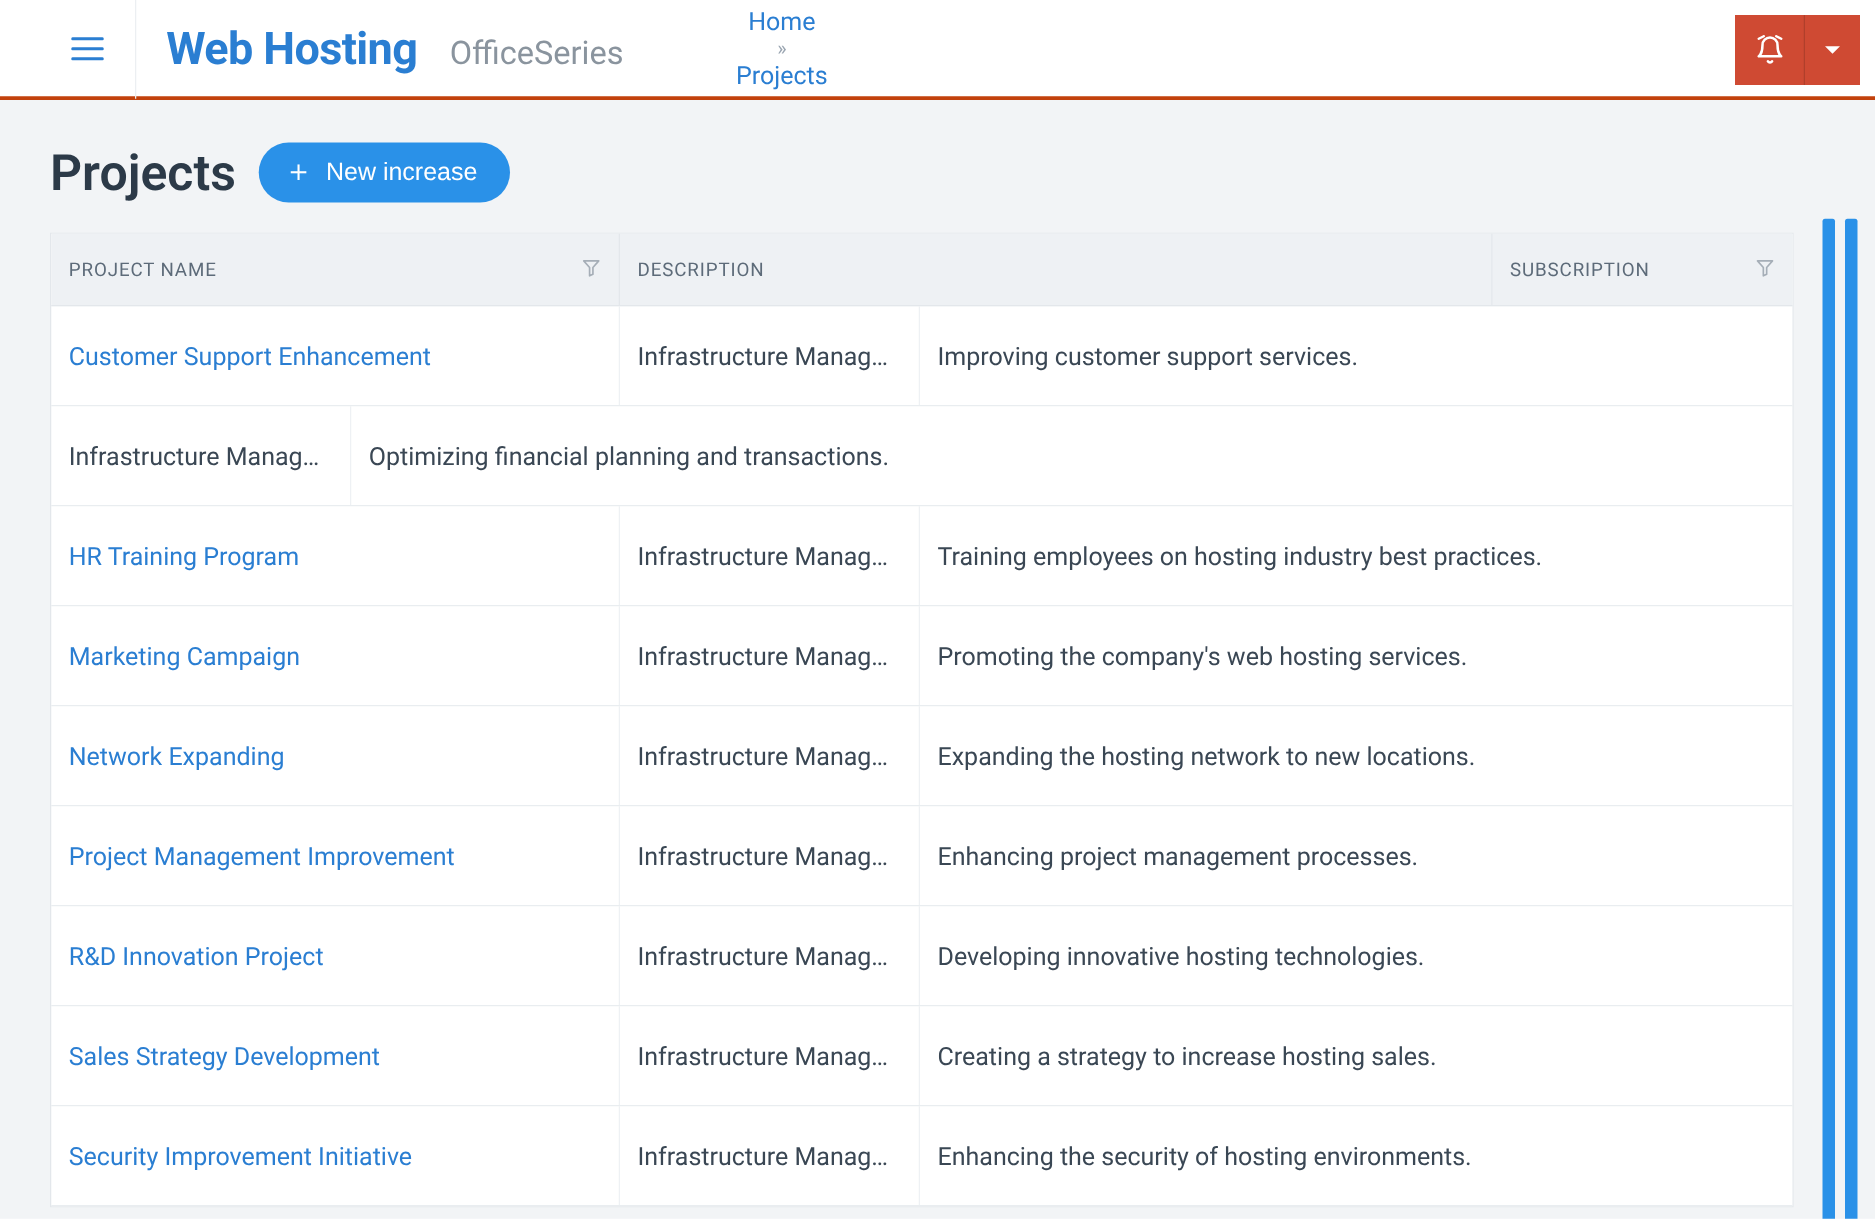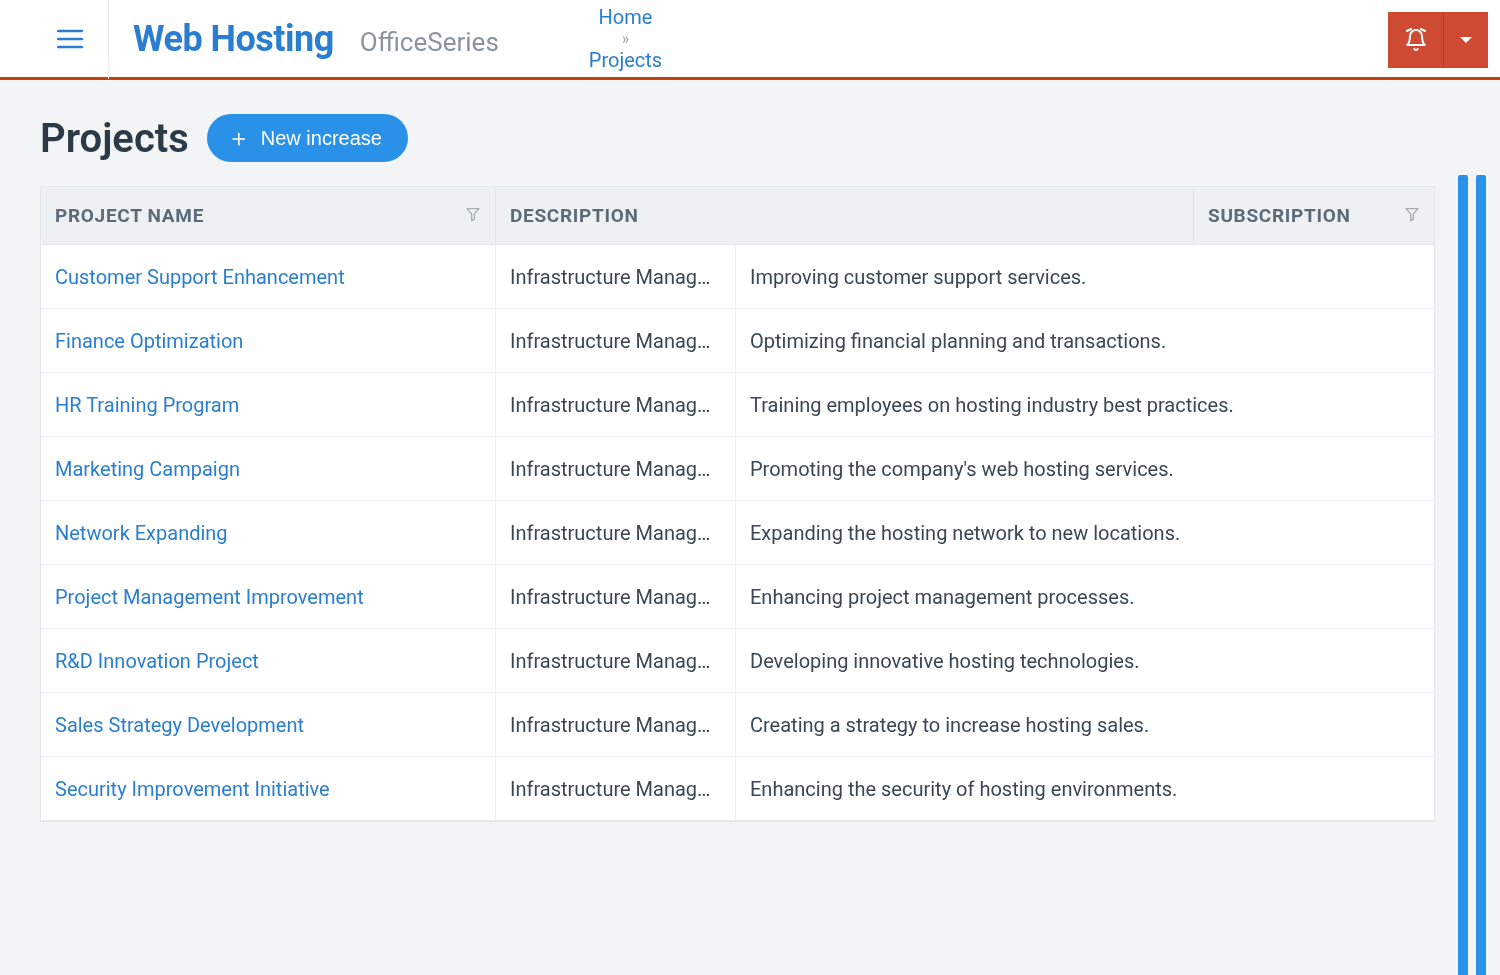--- a/index.html
+++ b/index.html
@@ -144,42 +144,42 @@
     background: #eef1f4;
     border-bottom: 1px solid #e3e7eb;
     height: 58px;
     align-items: center;
   }
   .th {
     display: flex;
     align-items: center;
     justify-content: space-between;
     padding: 0 14px;
-    font-size: 19px;
-    font-weight: 700;
+    font-size: 15px;
+    font-weight: 400;
     letter-spacing: 0.7px;
     color: #5d6b79;
     text-transform: uppercase;
     border-right: 1px solid #e3e7eb;
     height: 100%;
     gap: 16px;
   }
   .th:last-child { border-right: none; }
   .th .filter-icon {
     cursor: pointer;
     opacity: 0.55;
   }
   .col-name { width: 455px; }
   .col-sub  { width: 240px; }
   .col-desc { flex: 1; }
 
   .trow {
     display: flex;
     border-bottom: 1px solid #e9edf0;
-    height: 64px;
+    height: 80px;
     align-items: center;
   }
   .td {
     padding: 0 14px;
     font-size: 20px;
     color: #3a4754;
     border-right: 1px solid #eef1f4;
     height: 100%;
     display: flex;
     align-items: center;
@@ -289,23 +289,20 @@
             <span class="ell">Customer Support Enhancement</span>
           </div>
           <div class="td col-sub">
             <span class="ell">Infrastructure Manage…</span>
           </div>
           <div class="td col-desc">
             <span class="ell">Improving customer support services.</span>
           </div>
         </div>
         <div class="trow">
-          <div class="td col-name link">
-            <span class="ell">Finance Optimization</span>
-          </div>
           <div class="td col-sub">
             <span class="ell">Infrastructure Manage…</span>
           </div>
           <div class="td col-desc">
             <span class="ell">Optimizing financial planning and transactions.</span>
           </div>
         </div>
         <div class="trow">
           <div class="td col-name link">
             <span class="ell">HR Training Program</span>

